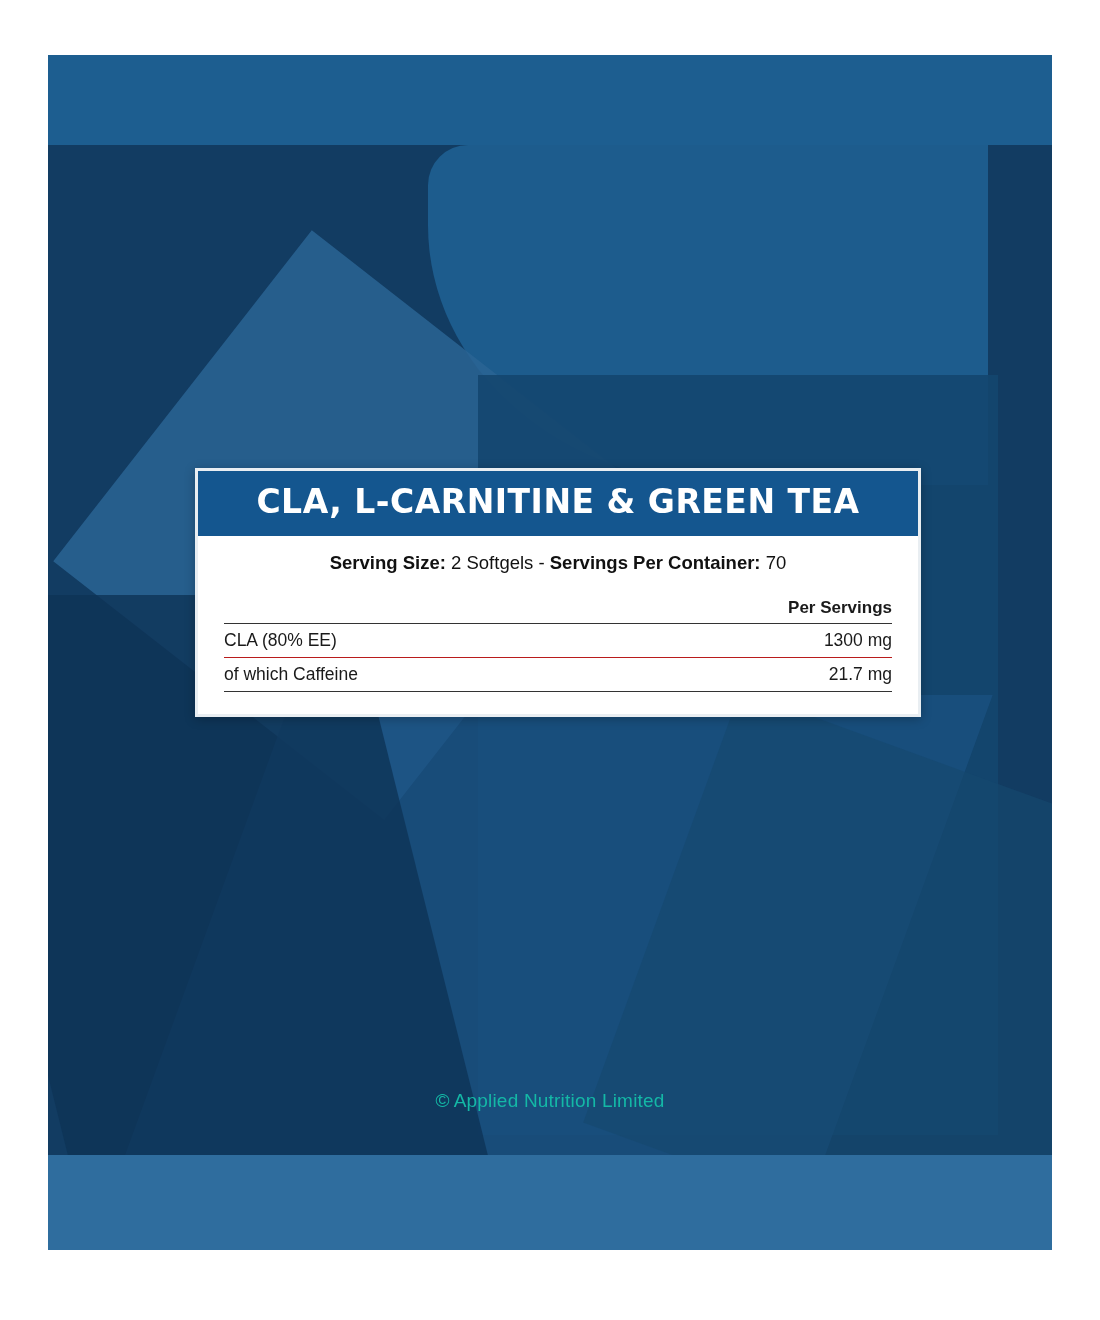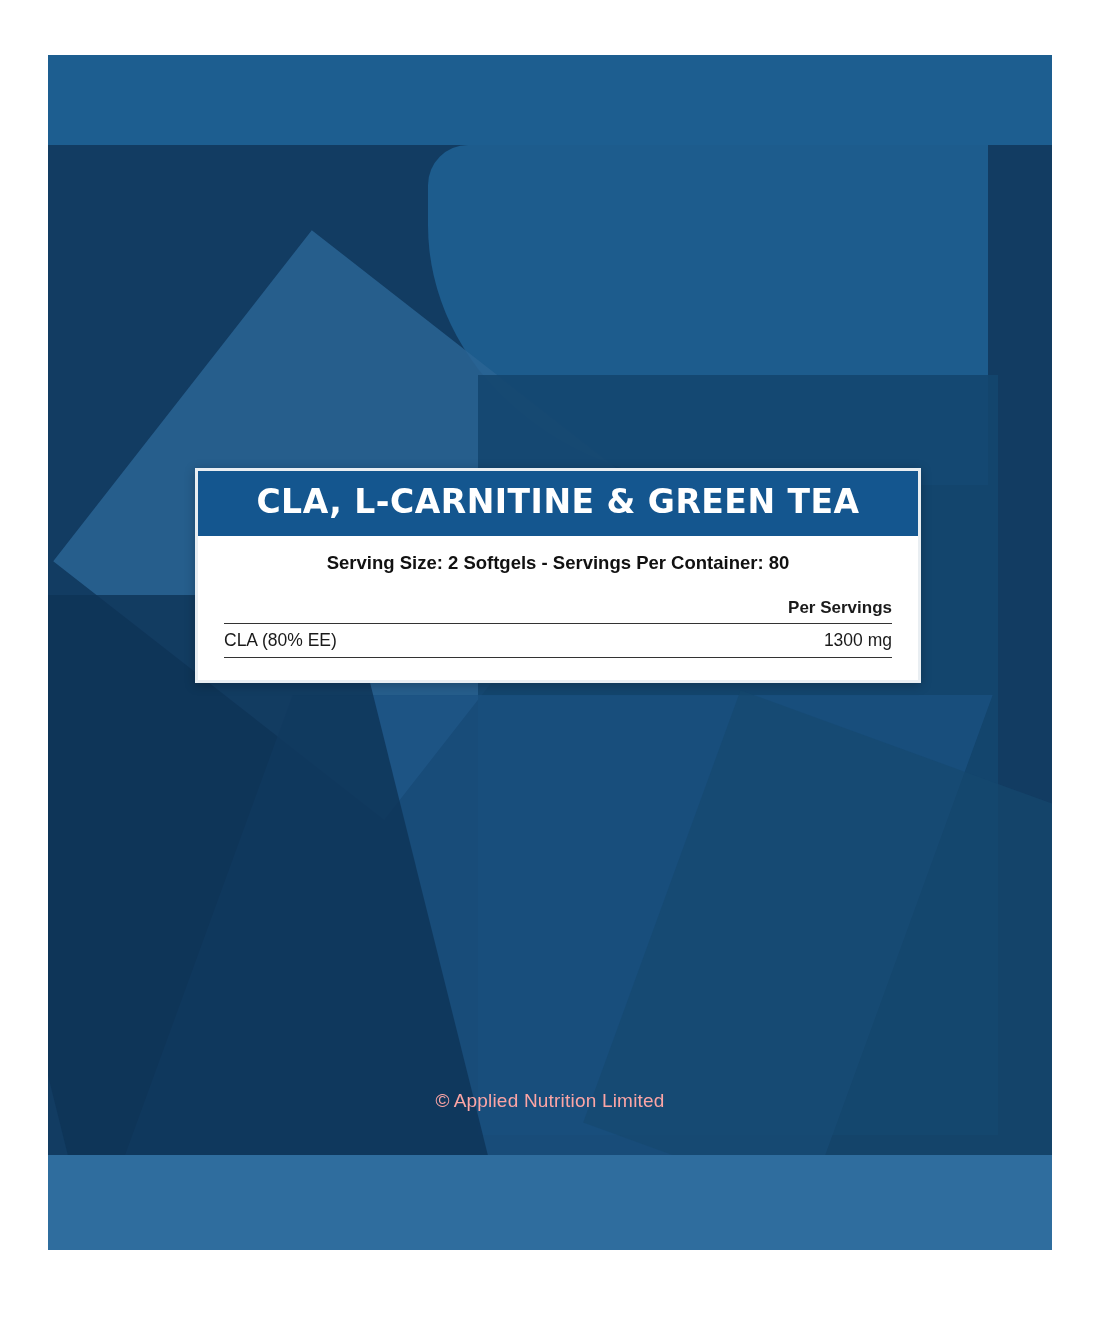--- a/index.html
+++ b/index.html
@@ -151,21 +151,21 @@
     margin: 4px 0 16px 0;
     letter-spacing: .2px;
   }
   .serving-line {
     text-align: center;
     font-size: 18.5px;
     color: #111111;
     margin-bottom: 24px;
   }
   .serving-line .lbl { font-weight: bold; }
-  .serving-line .val { font-weight: bold; }
+  .serving-line .val { font-weight: normal; }
 
   table.nutri {
     width: 100%;
     border-collapse: collapse;
     font-size: 17.5px;
     color: #1a1a1a;
   }
   table.nutri th {
     text-align: right;
     font-weight: bold;
@@ -190,21 +190,21 @@
   }
   td.indent { padding-left: 16px; }
 
   
   .copyright {
     position: absolute;
     left: 0;
     right: 0;
     top: 1035px;
     text-align: center;
-    color: #fca5a5;
+    color: #14b8a6;
     font-size: 19px;
     letter-spacing: .2px;
   }
   .copyright .c-mark {
     display: inline-block;
     margin-right: 4px;
   }
 </style>
 </head>
 <body>
@@ -227,35 +227,39 @@
       <div class="panel-header">
         <div class="title">CLA, L-CARNITINE &amp; GREEN TEA</div>
       </div>
       <div class="panel-body">
 
         <div class="serving-line">
           <span class="lbl">Serving Size:</span>
           <span class="val">2 Softgels</span>
           <span class="val">-</span>
           <span class="lbl">Servings Per Container:</span>
-          <span class="val">80</span>
+          <span class="val">70</span>
         </div>
 
         <table class="nutri">
           <thead>
             <tr>
               <th class="left"></th>
               <th>Per Servings</th>
             </tr>
           </thead>
           <tbody>
             <tr>
               <td>CLA (80% EE)</td>
               <td class="amount">1300 mg</td>
             </tr>
+            <tr>
+              <td class="indent">of which Caffeine</td>
+              <td class="amount">21.7 mg</td>
+            </tr>
           </tbody>
         </table>
       </div>
     </div>
 
     <div class="copyright">
       <span class="c-mark">©</span><span>Applied Nutrition Limited</span>
     </div>
 
   </div>

